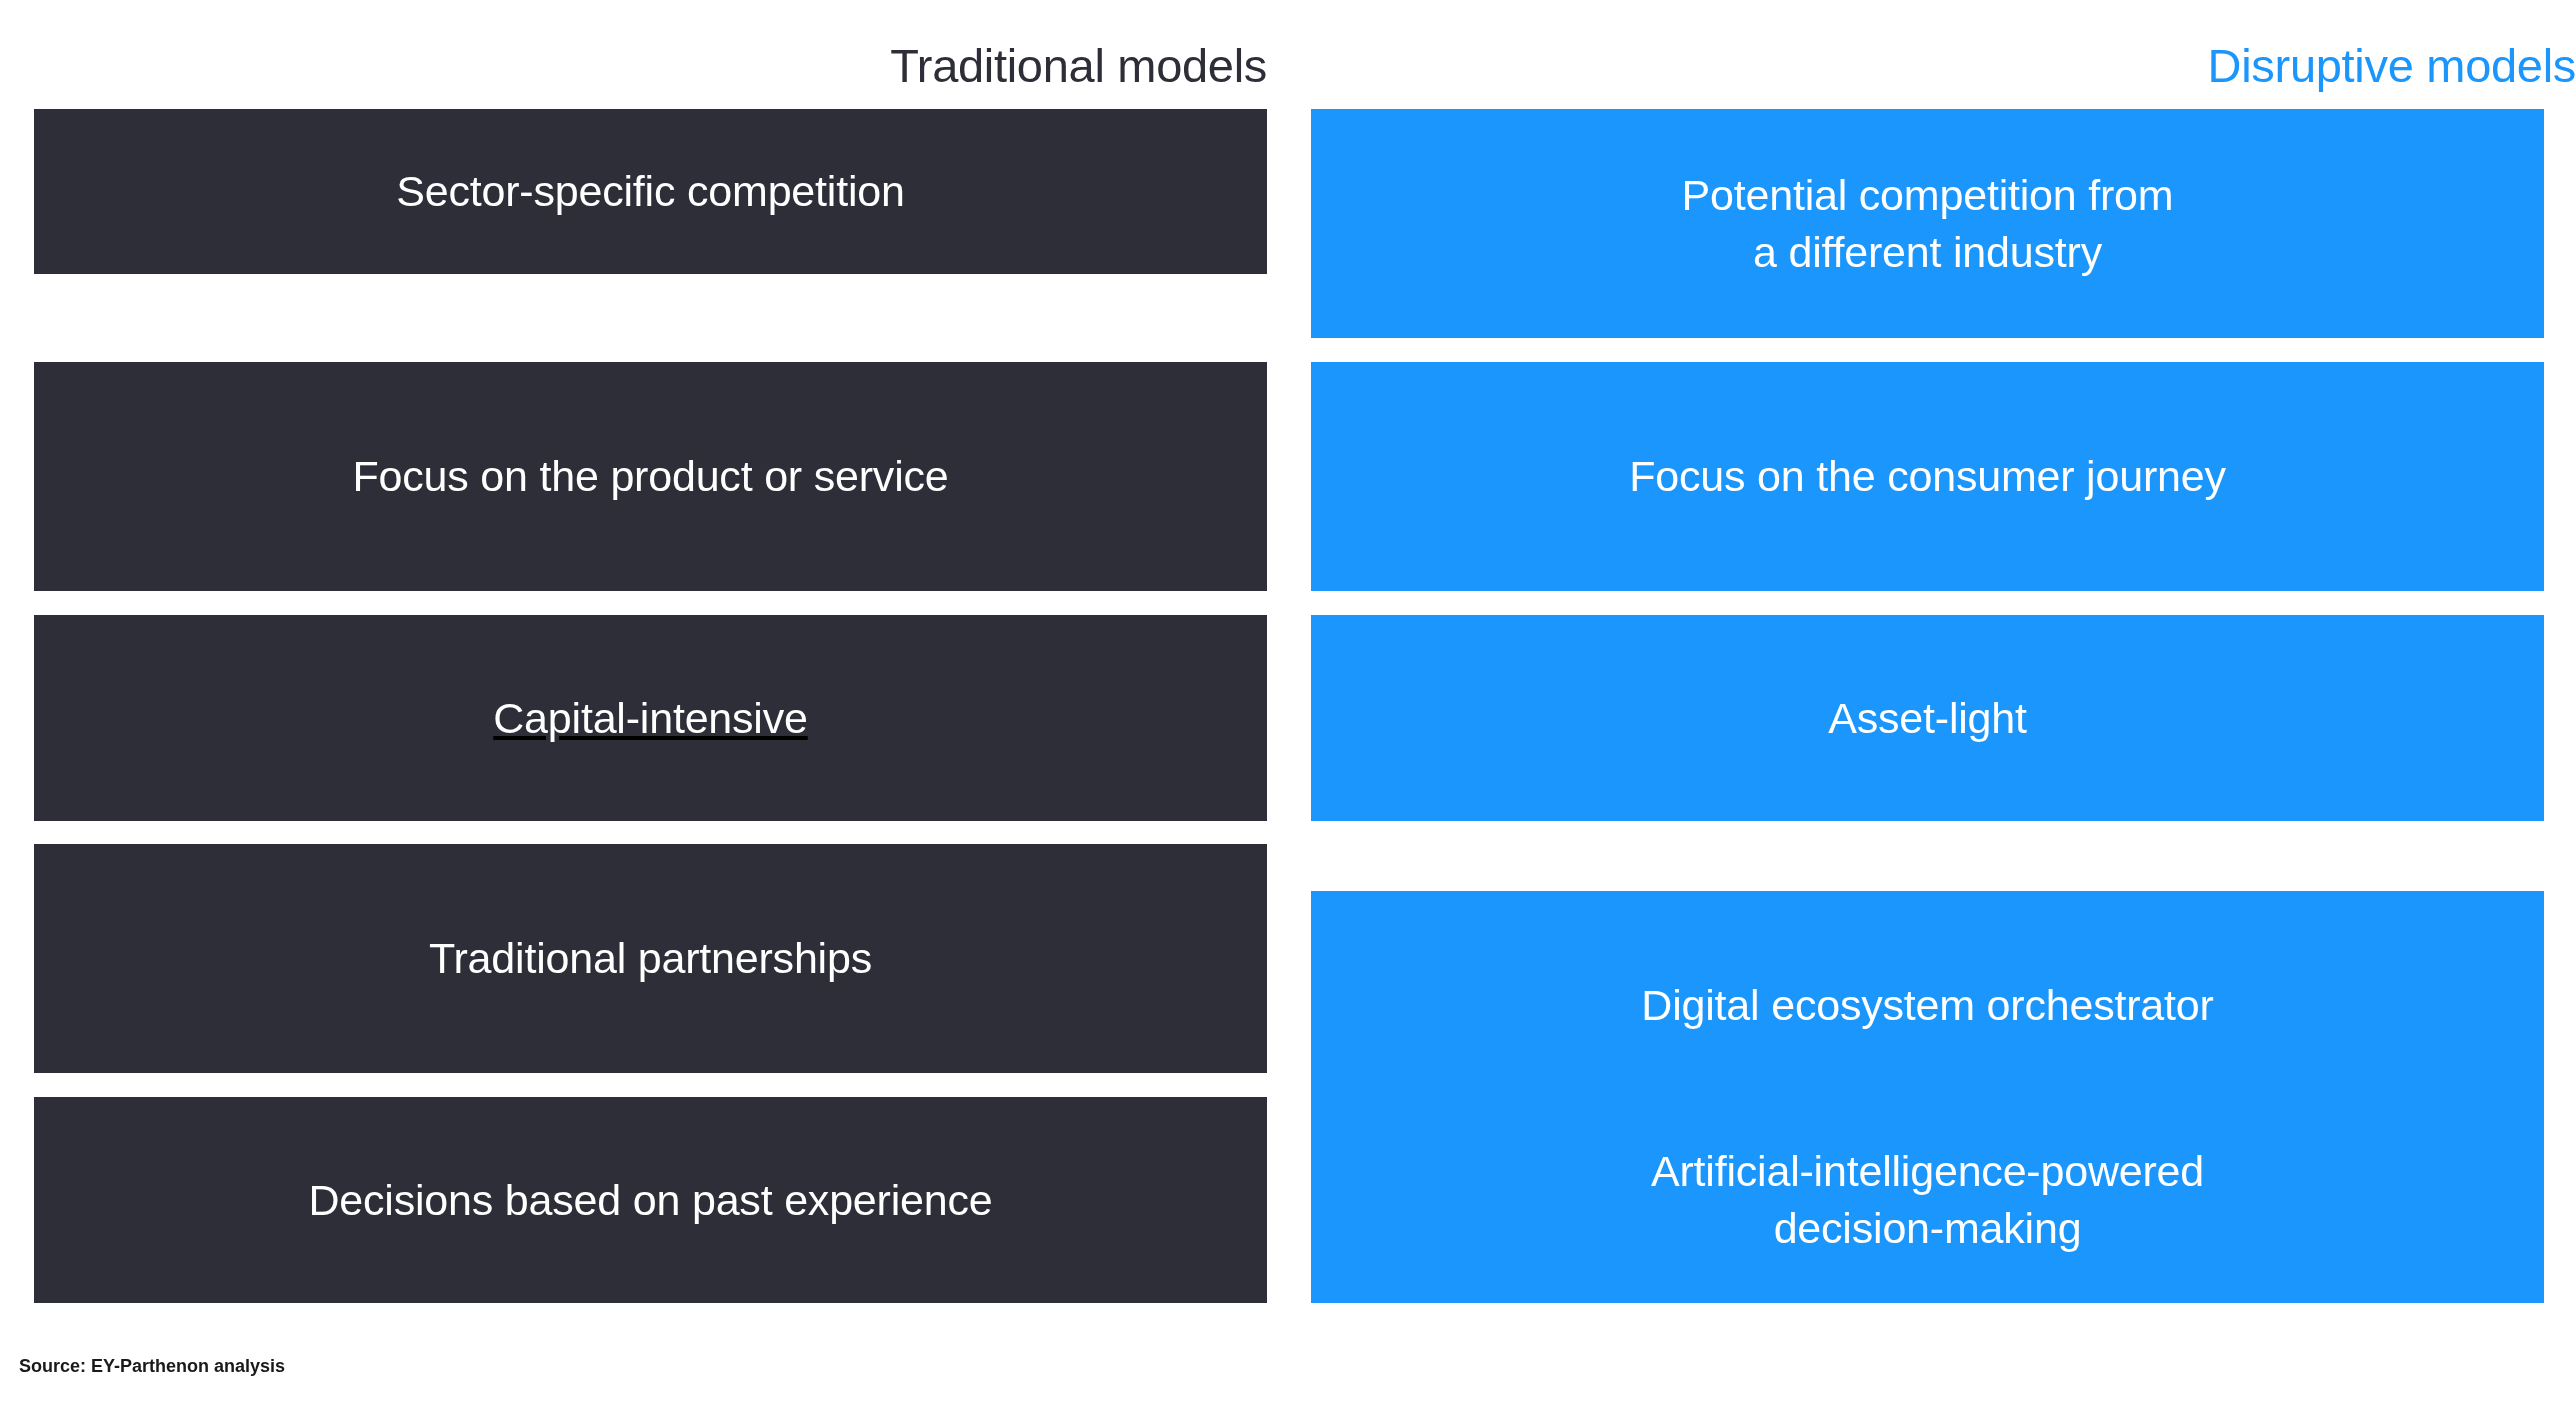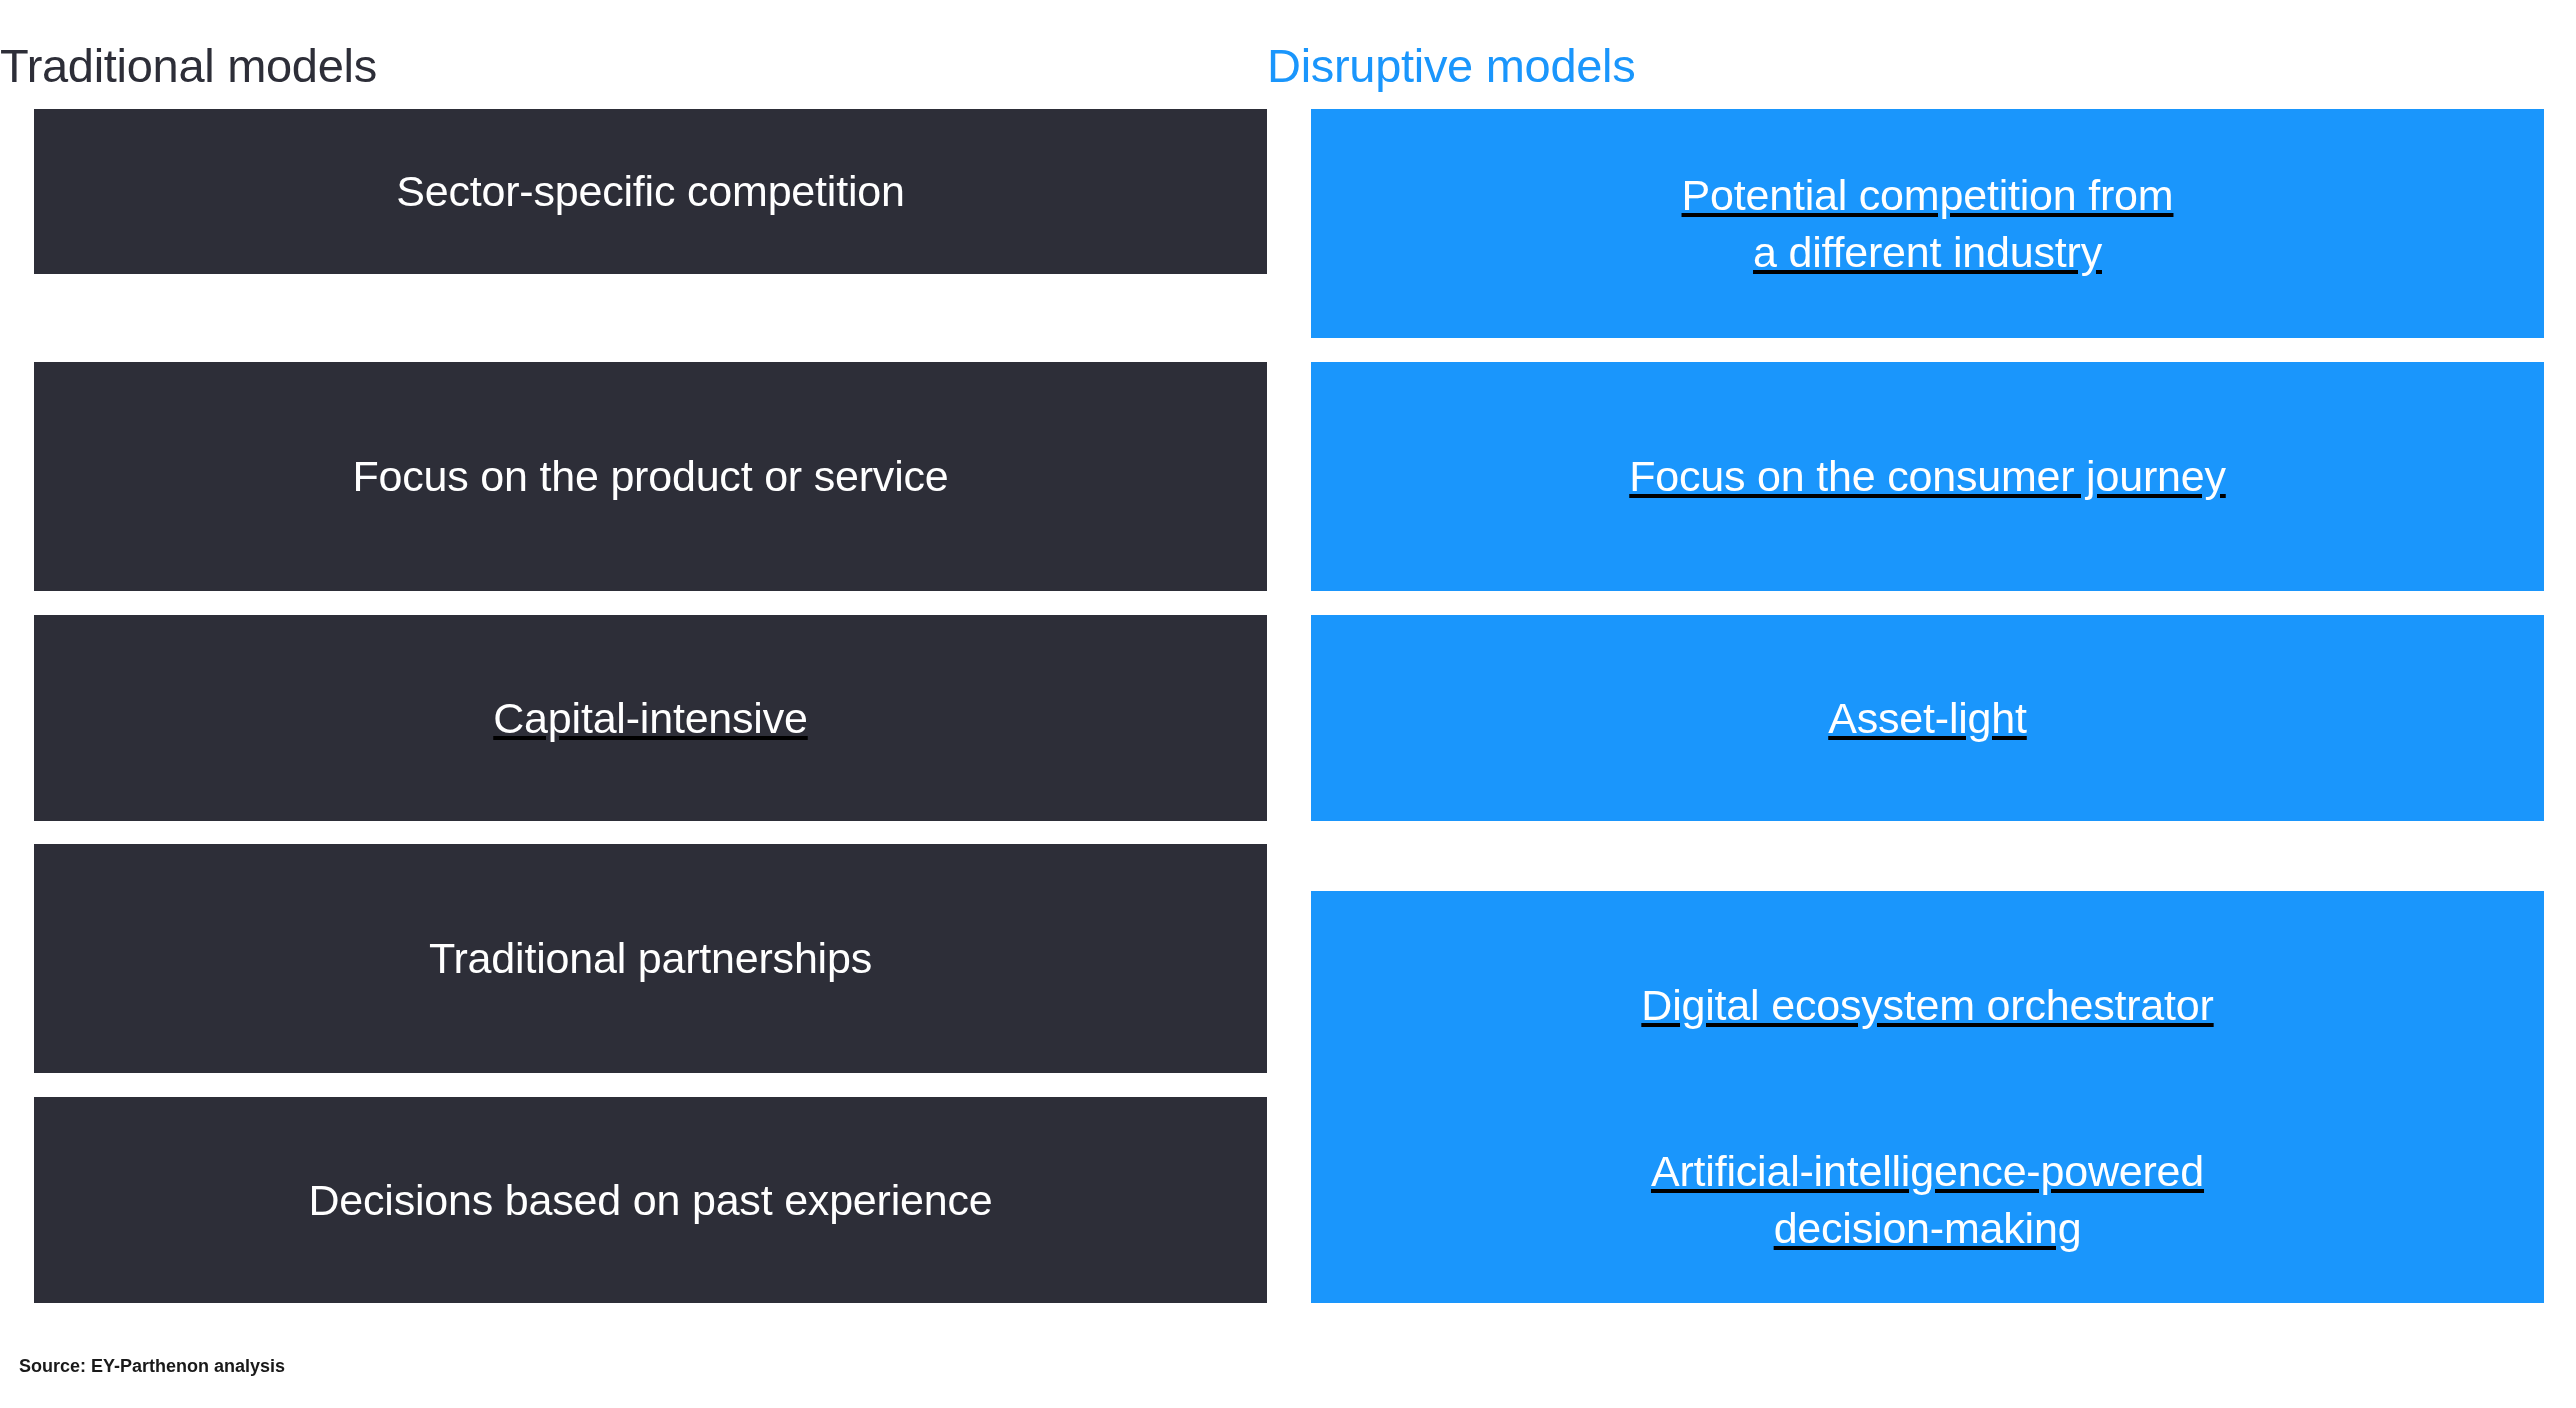--- a/index.html
+++ b/index.html
@@ -24,21 +24,21 @@
     top: 28px;
     left: 0;
     width: 2576px;
     height: 74px;
     display: flex;
   }
   .header-cell {
     width: 1267px;
     display: flex;
     align-items: center;
-    justify-content: flex-start;
+    justify-content: flex-end;
   }
   .header-cell.left { width: 1267px; }
   .header-cell.right { width: 1309px; }
   .header-text {
     font-size: 47px;
     font-weight: 400;
     letter-spacing: -0.3px;
     line-height: 1;
     white-space: nowrap;
   }
@@ -66,21 +66,20 @@
     align-items: center;
     justify-content: center;
     text-align: center;
     padding: 4px 27px;
   }
   .cell.dark {
     background: #2d2e38;
   }
   .cell.blue {
     background: #1a96fc;
-    text-decoration: underline;
   }
   .cell-text {
     color: #ffffff;
     font-size: 43px;
     font-weight: 400;
     line-height: 1.32;
     letter-spacing: -0.2px;
   }
   .source {
     position: absolute;

